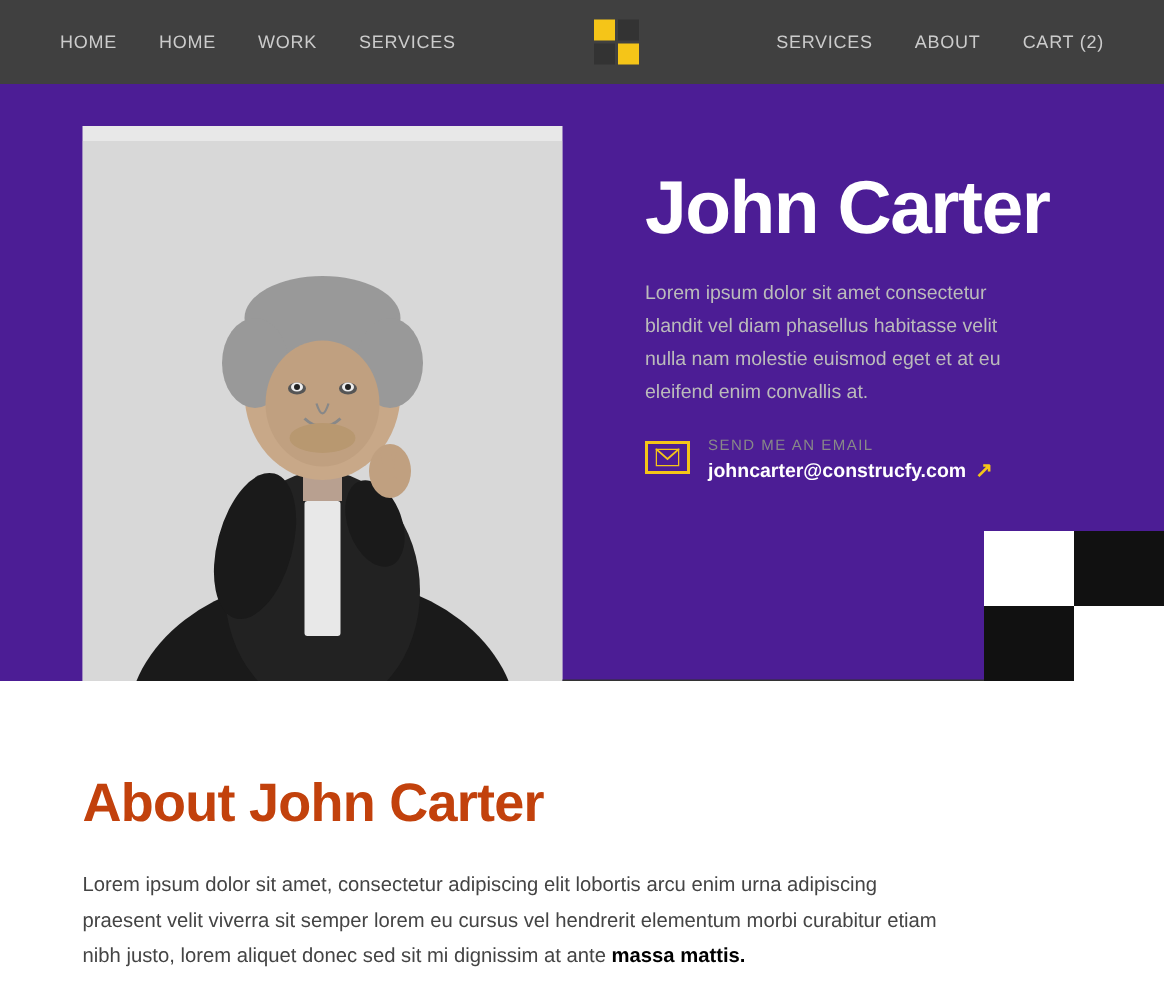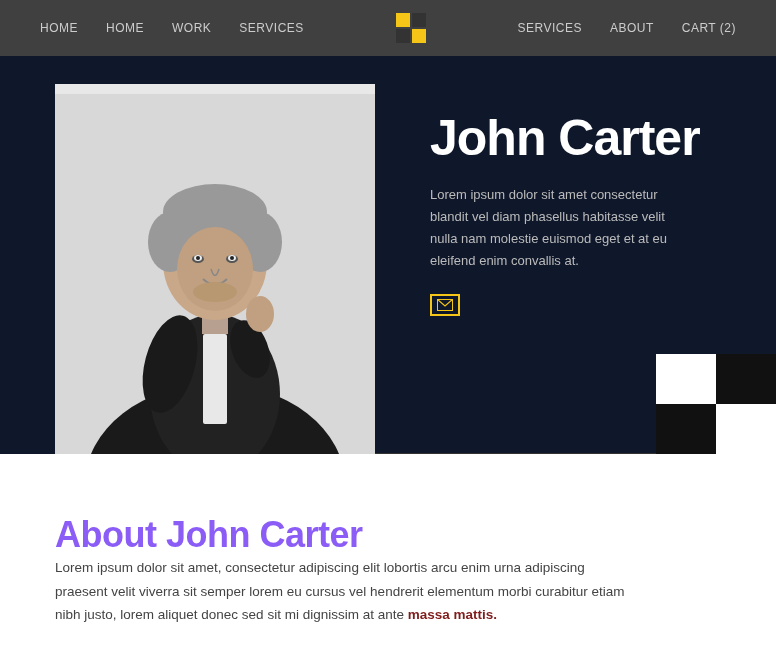--- a/index.html
+++ b/index.html
@@ -29,21 +29,21 @@
       gap: 2px;
     }
     .logo-grid .cell { width: 14px; height: 14px; }
     .logo-grid .cell.yellow { background: #f5c518; }
     .logo-grid .cell.dark { background: #333; }
     .nav-right { display: flex; gap: 28px; align-items: center; }
     .cart-link { display: flex; align-items: center; gap: 2px; }
 
     
     .hero {
-      background: #0f172a;
+      background: #4c1d95;
       display: flex;
       position: relative;
       min-height: 370px;
       overflow: hidden;
     }
     .hero-image-box {
       width: 320px;
       min-height: 370px;
       background: #e8e8e8;
       flex-shrink: 0;
@@ -135,31 +135,32 @@
     .deco-cell.black { background: #111; }
 
     
     .about {
       padding: 60px 55px 40px 55px;
       background: #fff;
     }
     .about-title {
       font-size: 36px;
       font-weight: 700;
-      color: #8b5cf6;
+      color: #c2410c;
+      margin-bottom: 22px;
       letter-spacing: -0.5px;
     }
     .about-para {
       font-size: 13.5px;
       color: #444;
       line-height: 1.75;
       max-width: 580px;
       margin-bottom: 18px;
     }
-    .about-para strong { color: #7f1d1d; font-weight: 700; }
+    .about-para strong { color: #000000; font-weight: 700; }
   </style>
 </head>
 <body>
 
 <nav>
   <div class="nav-left">
     <a>HOME</a>
     <a>HOME</a>
     <a>WORK</a>
     <a>SERVICES</a>
@@ -231,20 +232,27 @@
   <div class="hero-content">
     <h1 class="hero-name">John Carter</h1>
     <p class="hero-desc">Lorem ipsum dolor sit amet consectetur blandit vel diam phasellus habitasse velit nulla nam molestie euismod eget et at eu eleifend enim convallis at.</p>
     <div class="email-row">
       <div class="email-icon">
         <svg viewBox="0 0 16 12" fill="none" xmlns="http://www.w3.org/2000/svg">
           <rect x="0.5" y="0.5" width="15" height="11" stroke="#f5c518" fill="none"></rect>
           <path d="M0 0 L8 7 L16 0" stroke="#f5c518" stroke-width="1.2" fill="none"></path>
         </svg>
       </div>
+      <div class="email-info">
+        <span class="send-label">SEND ME AN EMAIL</span>
+        <span class="email-address">
+          <span>johncarter@construcfy.com</span>
+          <span class="arrow">↗</span>
+        </span>
+      </div>
     </div>
     <div class="hero-divider"></div>
   </div>
 
   <div class="deco-grid">
     <div class="deco-cell white"></div>
     <div class="deco-cell black"></div>
     <div class="deco-cell black"></div>
     <div class="deco-cell white"></div>
   </div>

